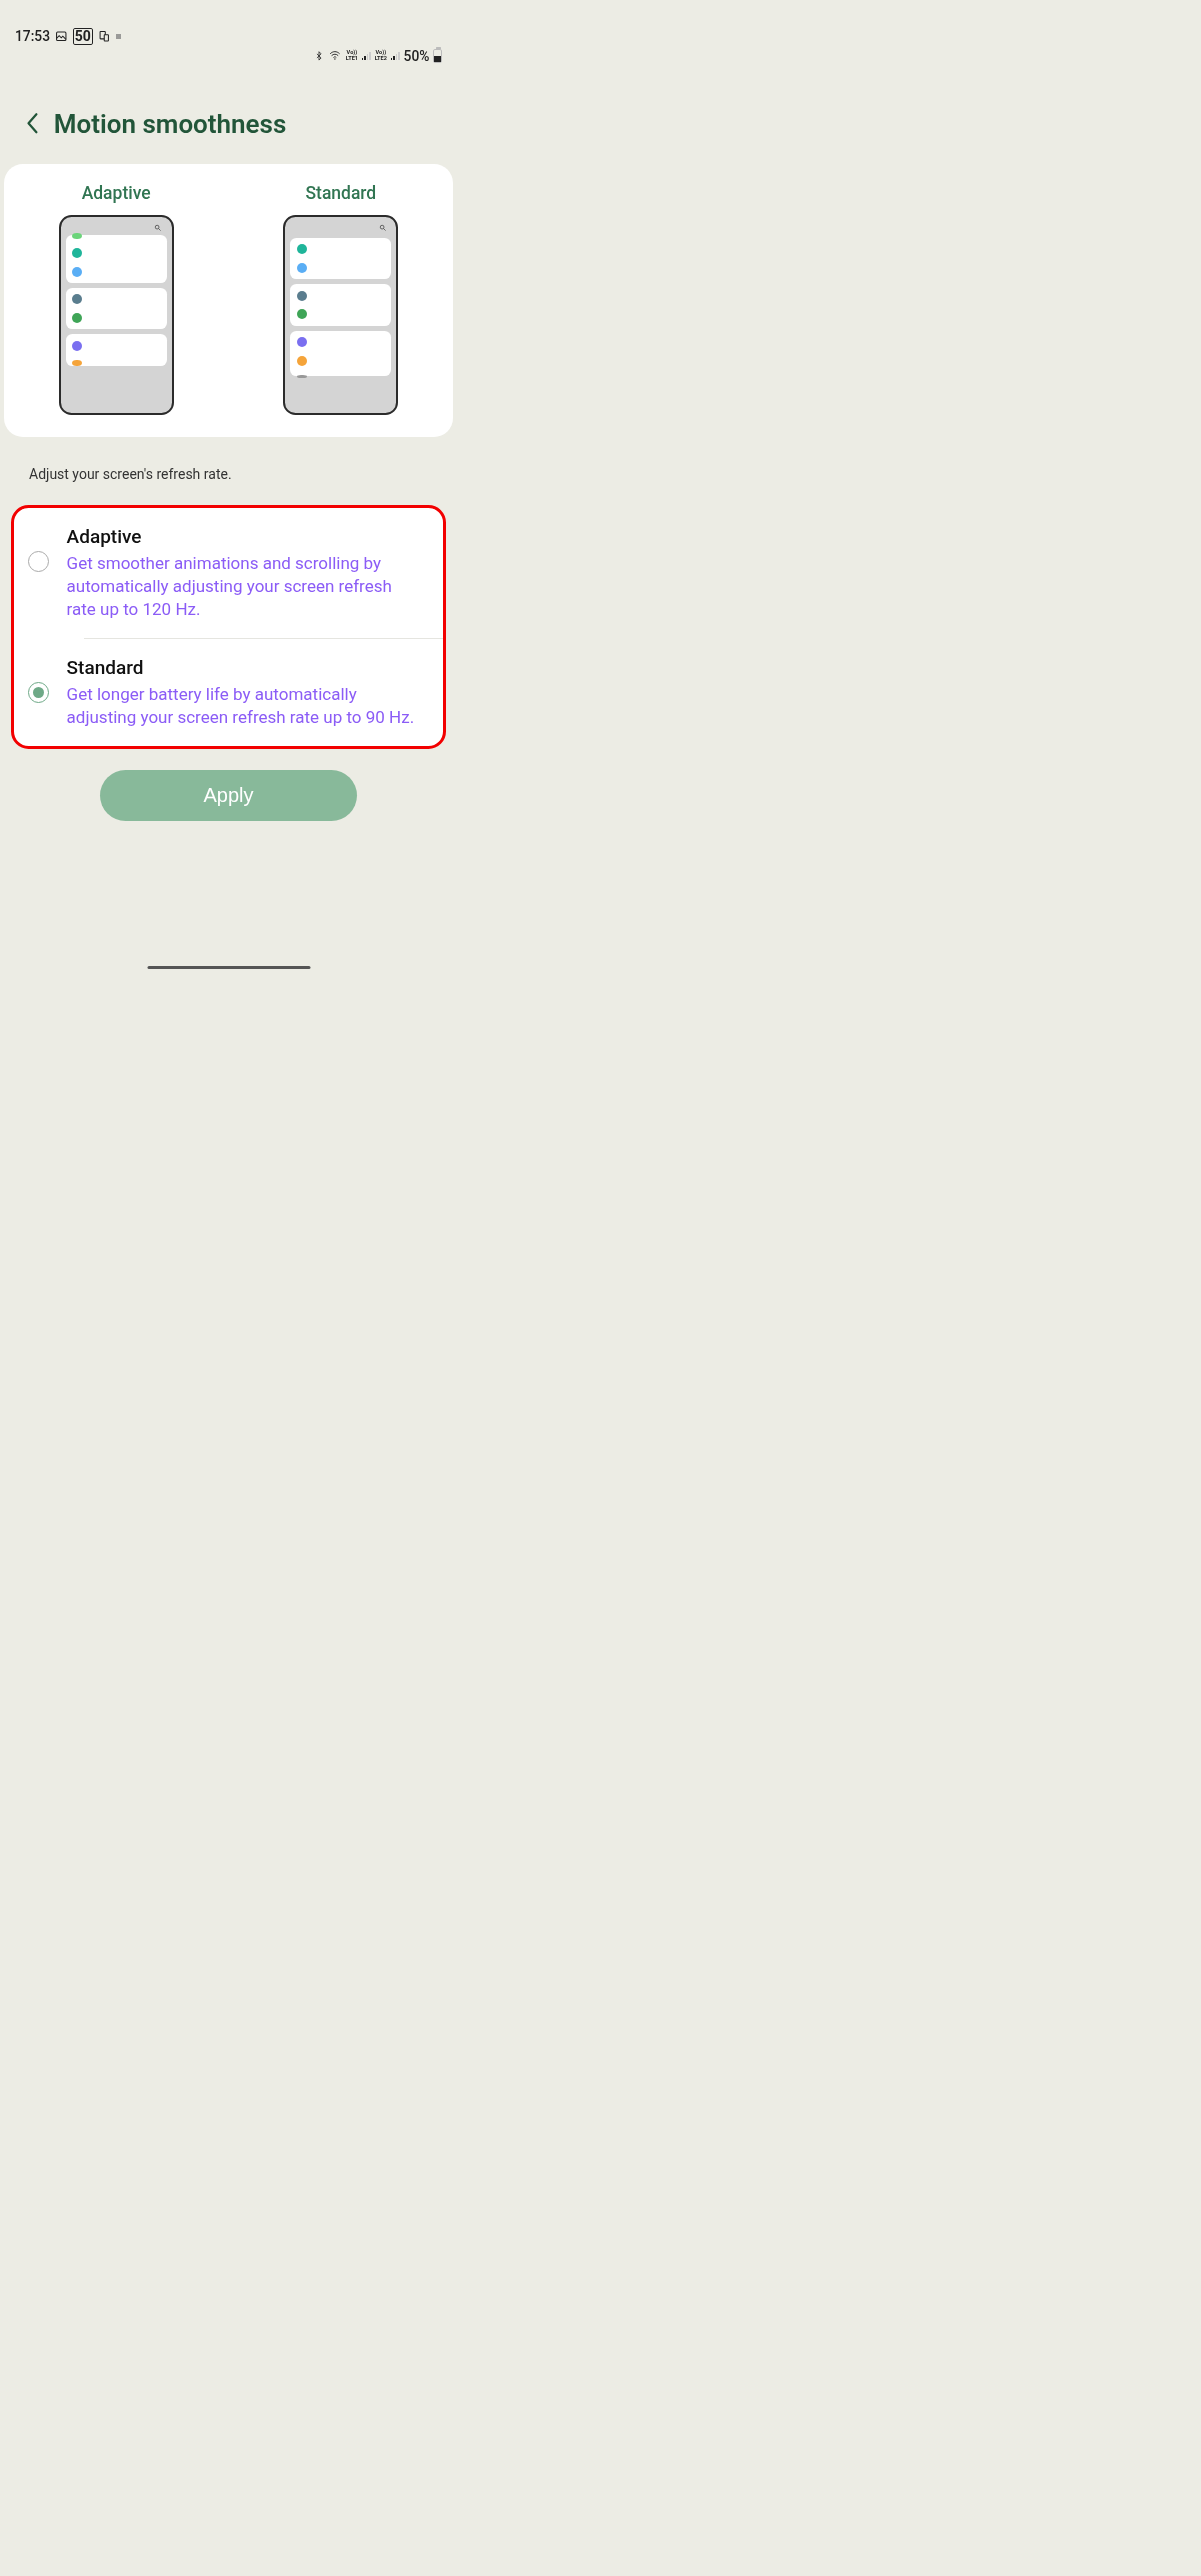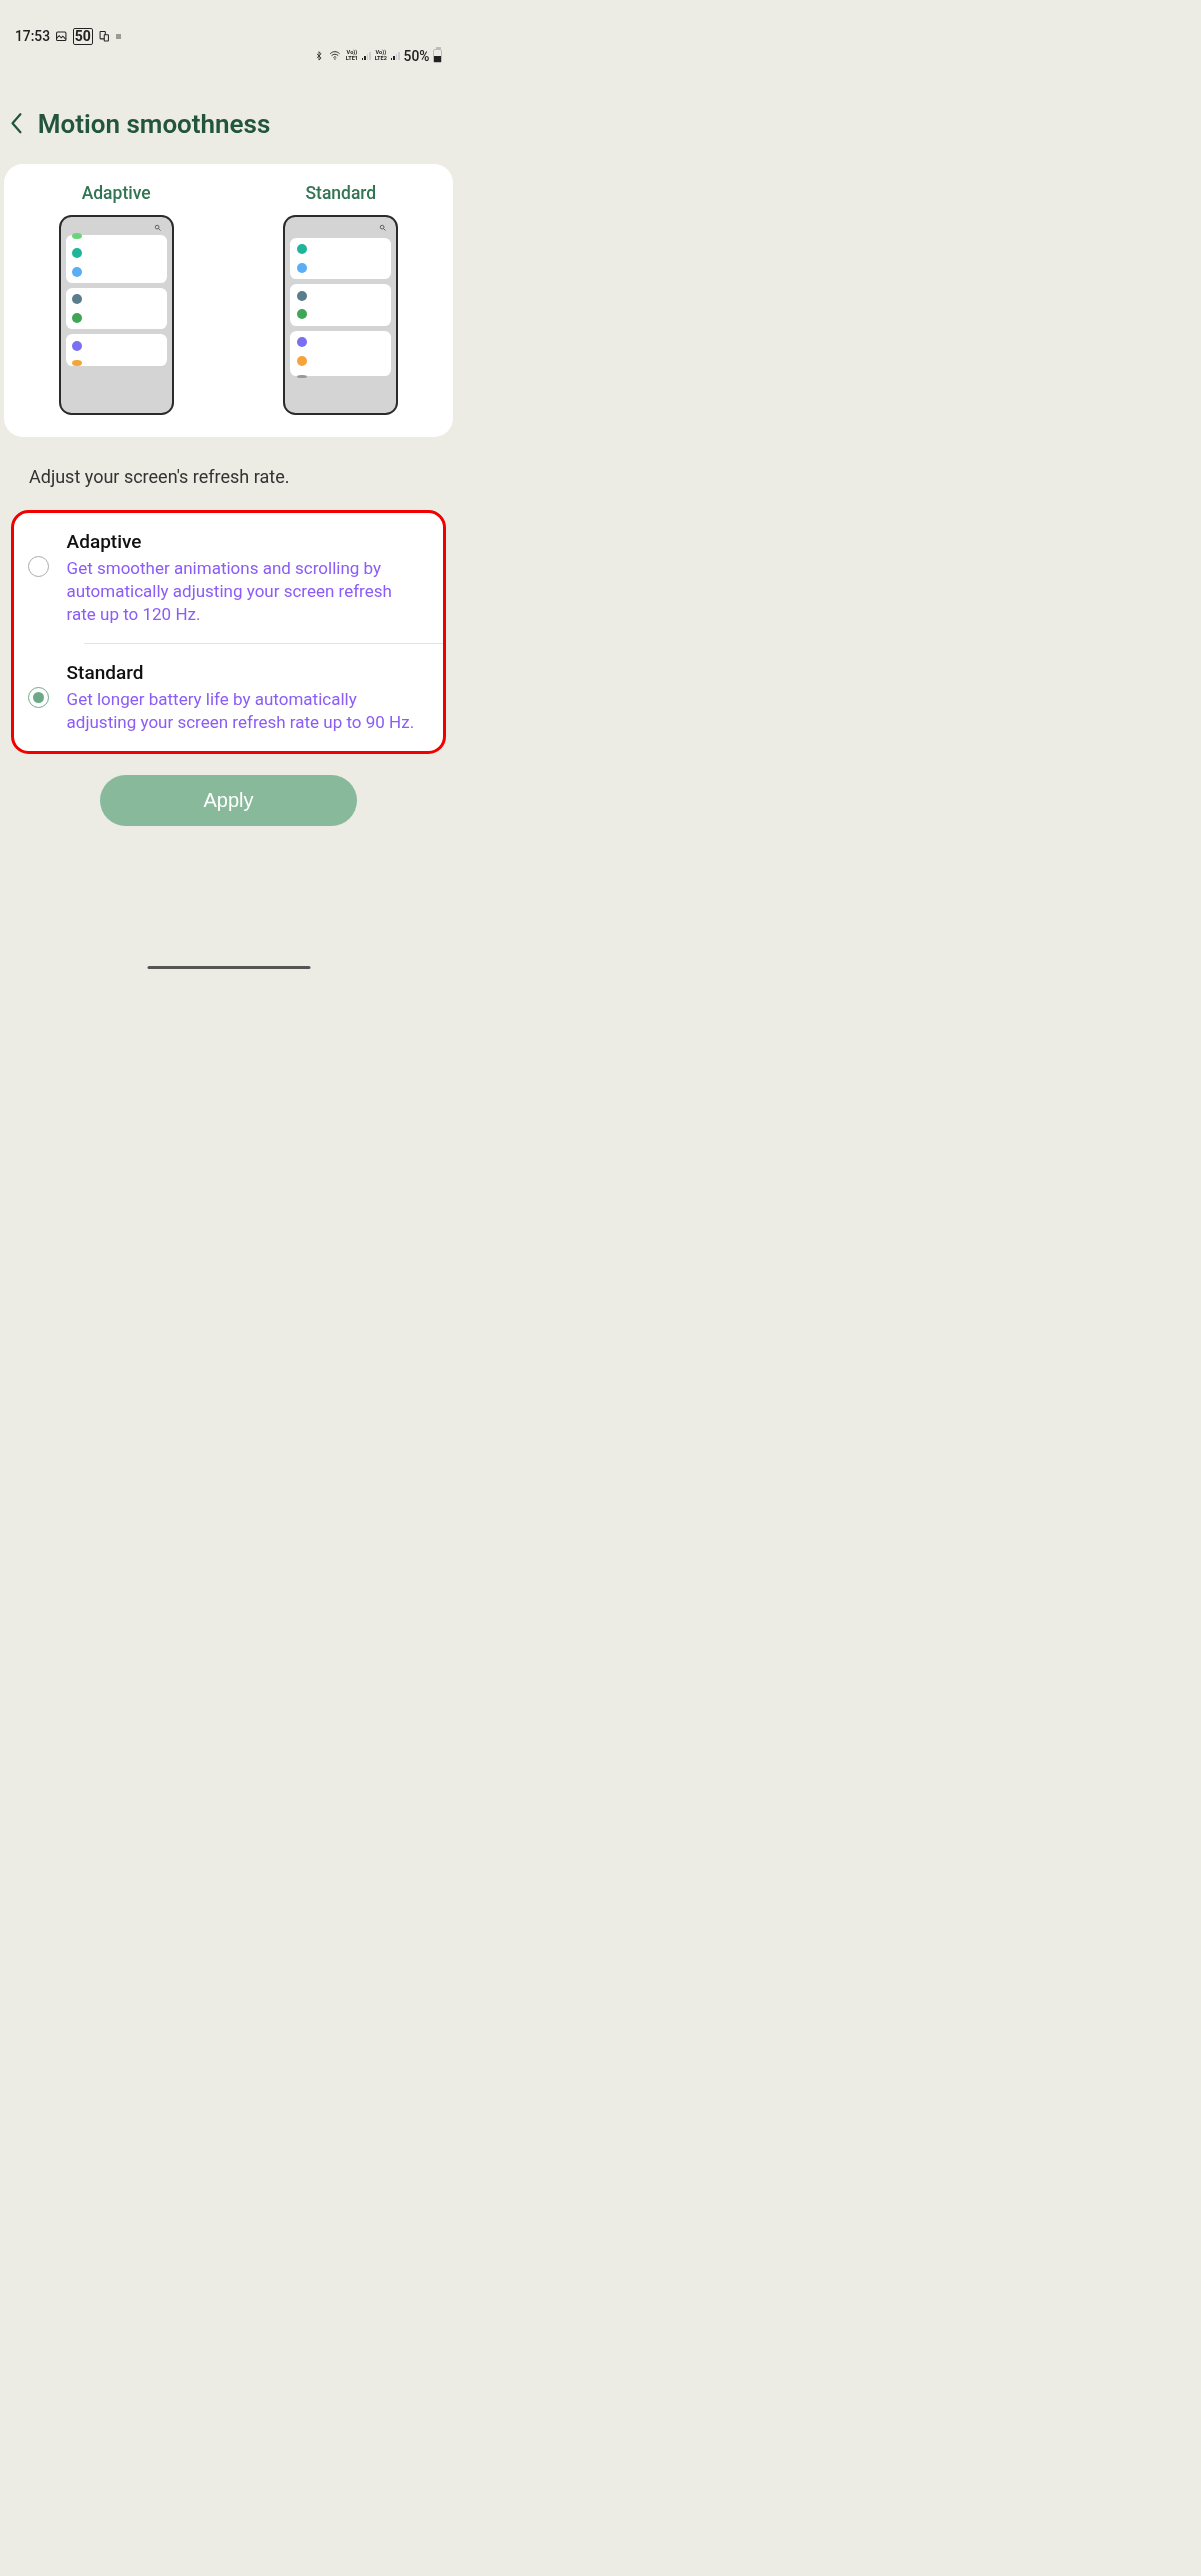--- a/index.html
+++ b/index.html
@@ -67,21 +67,21 @@
     background: #bbb;
     border-radius: 0.6px;
   }
   .battery-fill { width: 100%; height: 50%; background: #222; }
 
   
   .title-row {
     display: flex;
     align-items: center;
     gap: 15px;
-    padding: 38px 9px 25px;
+    padding: 38px 25px 25px;
   }
   .back-chevron svg { width: 13.8px; height: 22.5px; }
   .page-title {
     font-size: 26px;
     font-weight: 600;
     color: #225539;
   }
 
   
   .preview-card {
@@ -116,21 +116,21 @@
     background: #fff;
     border-radius: 6.3px;
     padding: 6.3px;
     display: flex;
     flex-direction: column;
     gap: 8.8px;
   }
   .dot { width: 10px; height: 10px; border-radius: 50%; }
 
   .subtitle {
-    font-size: 18px;
+    font-size: 14px;
     color: #333;
     padding: 29px 29px 22.5px;
   }
 
   
   .options-card {
     background: #fff;
     border-radius: 17.5px;
     margin: 0 11.3px;
     border: 3.1px solid #f20000;

